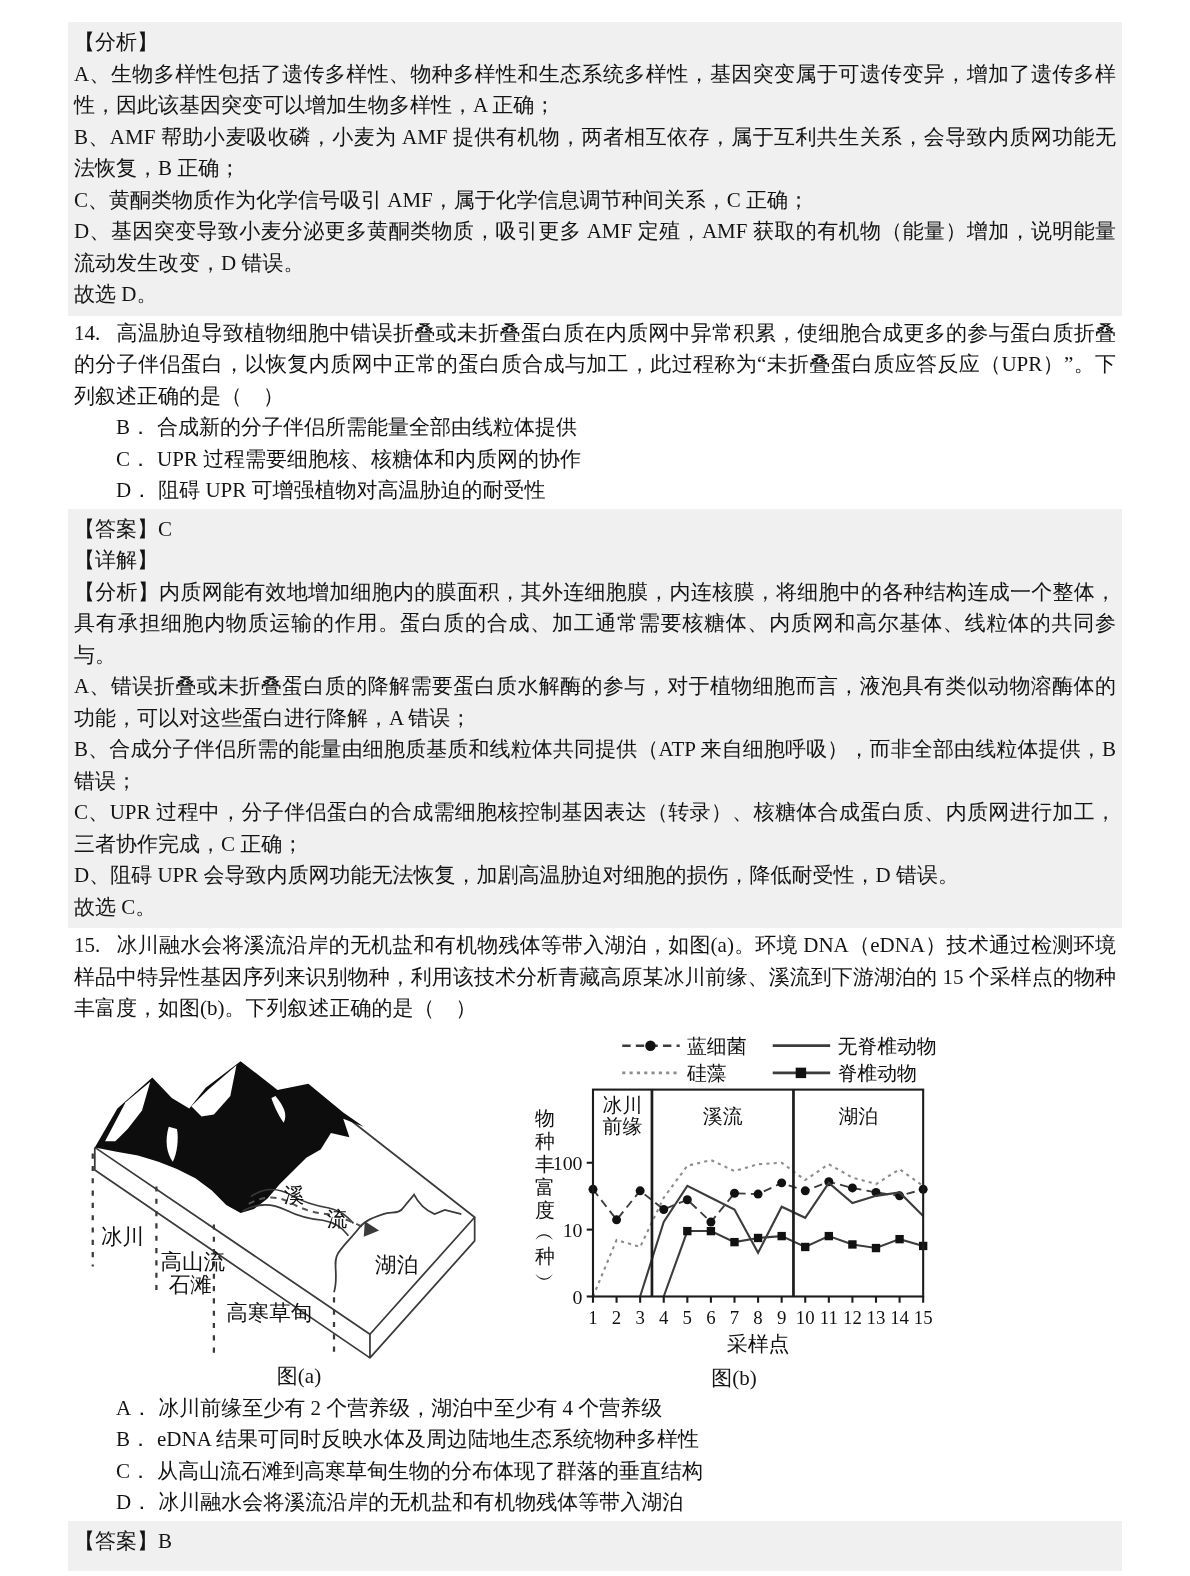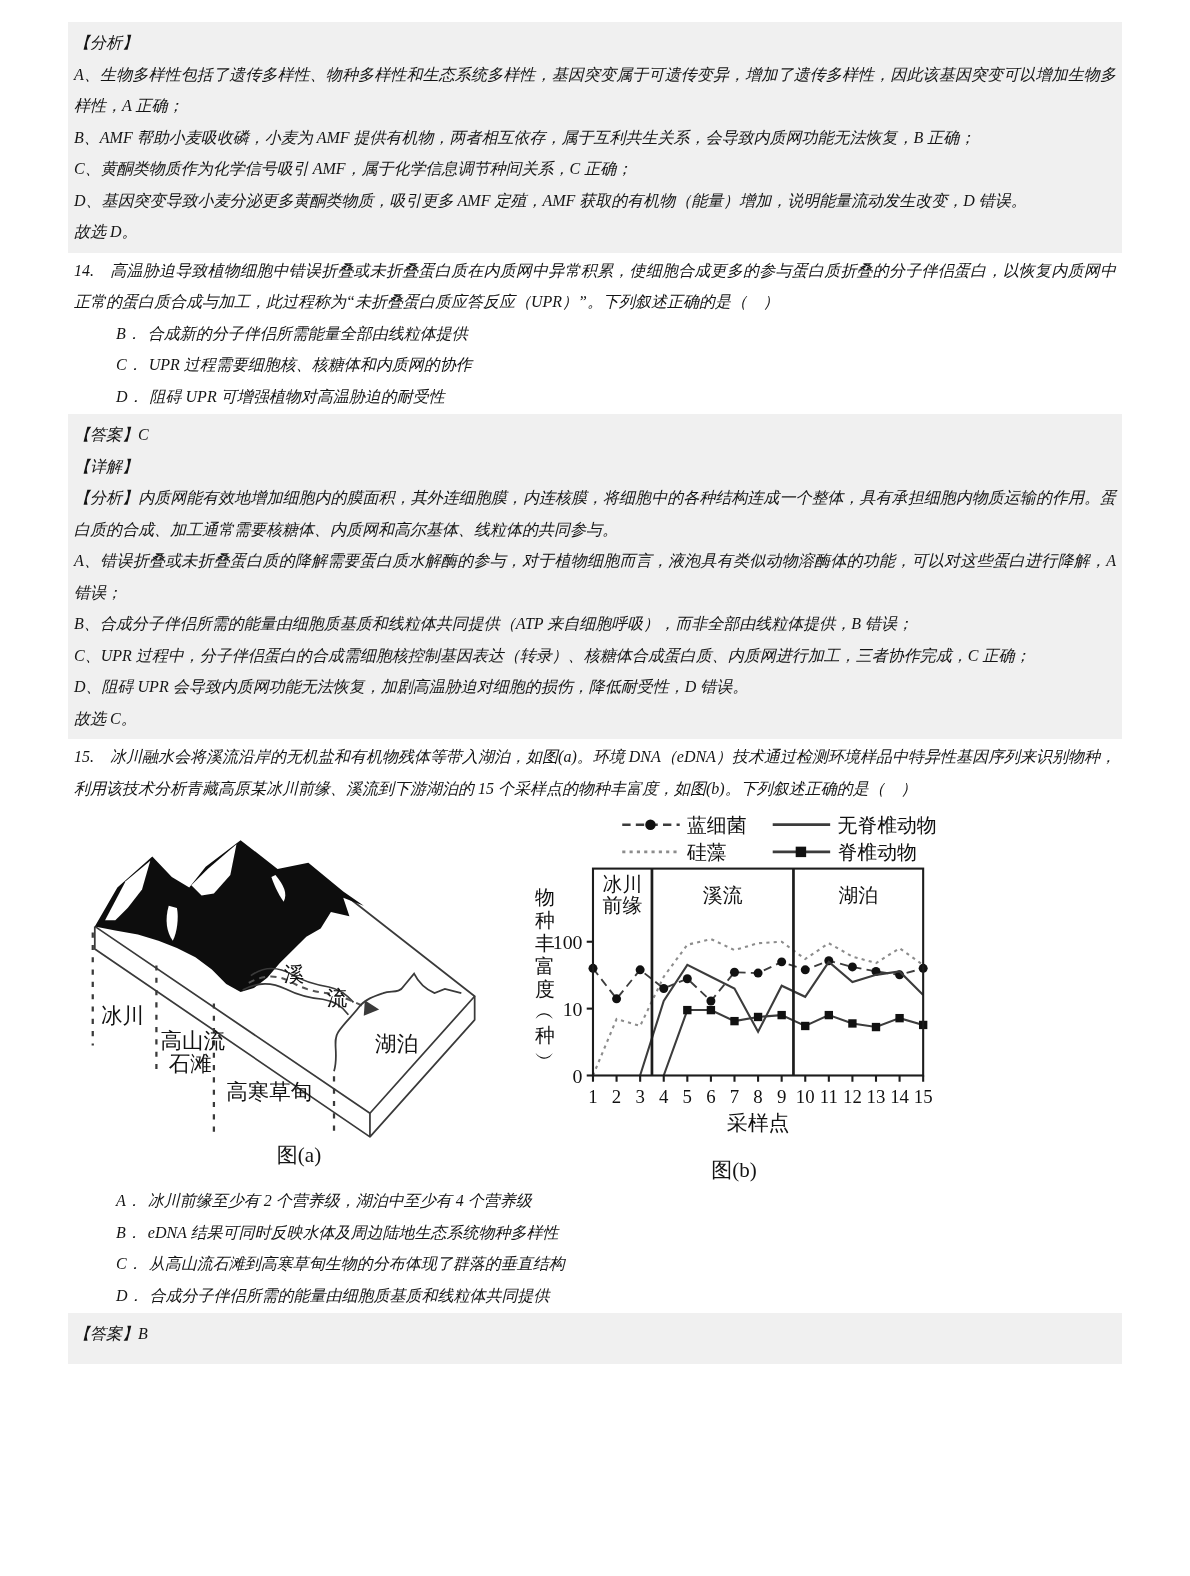--- a/index.html
+++ b/index.html
@@ -1,30 +1,30 @@
 <!DOCTYPE html>
 <html><head>
 <meta charset="utf-8">
 <style>
   html,body{margin:0;padding:0;background:#fff;}
   body{width:1190px;height:1576px;overflow:hidden;color:#141414;
        font-family:"Liberation Serif","DejaVu Serif",serif;}
   .page{padding:22px 68px 0 68px;}
-  p{margin:0;padding:0 6px;font-size:16px;line-height:31.5px;text-align:justify;font-style:italic;}
+  p{margin:0;padding:0 6px;font-size:21px;line-height:31.5px;text-align:justify;}
   .gray{background:#f0f0f0;padding:5px 0;}
   .white{padding:2px 0;}
   .tag{letter-spacing:0;}
   .qnum{margin-right:16px;}
   .opt{padding-left:48px;text-align:left;}
   .okey{margin-right:6px;}
   .figrow{display:flex;align-items:flex-start;margin:4px 0 2px 0;}
   .figa{width:450px;margin-left:6px;}
   .figb{width:420px;}
   .figa svg{display:block;margin-top:26px;}
-  .caption{text-align:center;font-size:21px;line-height:26px;margin-top:19px;}
+  .caption{text-align:center;font-size:21px;line-height:26px;margin-top:6px;}
   .figa .caption{margin-top:0;}
   .answer-bottom{padding-bottom:14px;}
   svg text{font-family:"Liberation Serif","DejaVu Serif",serif;}
 </style>
 </head>
 <body>
 
 <div class="page">
 
   <section class="gray">
@@ -195,21 +195,21 @@
             <text x="224" y="308" font-size="20" fill="#111" text-anchor="middle">采样点</text>
             <text x="20" y="92" font-size="19" fill="#111" text-anchor="middle"><tspan x="20" dy="0">物</tspan><tspan x="20" dy="22">种</tspan><tspan x="20" dy="22">丰</tspan><tspan x="20" dy="22">富</tspan><tspan x="20" dy="22">度</tspan><tspan x="20" dy="22">︵</tspan><tspan x="20" dy="22">种</tspan><tspan x="20" dy="22">︶</tspan></text>
           </svg>
         <div class="caption">图(b)</div>
       </div>
     </div>
 
     <p class="opt"><span class="okey">A．</span><span>冰川前缘至少有 2 个营养级，湖泊中至少有 4 个营养级</span></p>
     <p class="opt"><span class="okey">B．</span><span>eDNA 结果可同时反映水体及周边陆地生态系统物种多样性</span></p>
     <p class="opt"><span class="okey">C．</span><span>从高山流石滩到高寒草甸生物的分布体现了群落的垂直结构</span></p>
-    <p class="opt"><span class="okey">D．</span><span>合成分子伴侣所需的能量由细胞质基质和线粒体共同提供</span></p>
+    <p class="opt"><span class="okey">D．</span><span>冰川融水会将溪流沿岸的无机盐和有机物残体等带入湖泊</span></p>
   </section>
 
   <section class="gray answer-bottom">
     <p><span class="tag">【答案】</span><span>B</span></p>
 
   </section>
 
 </div>
 
 </body></html>

